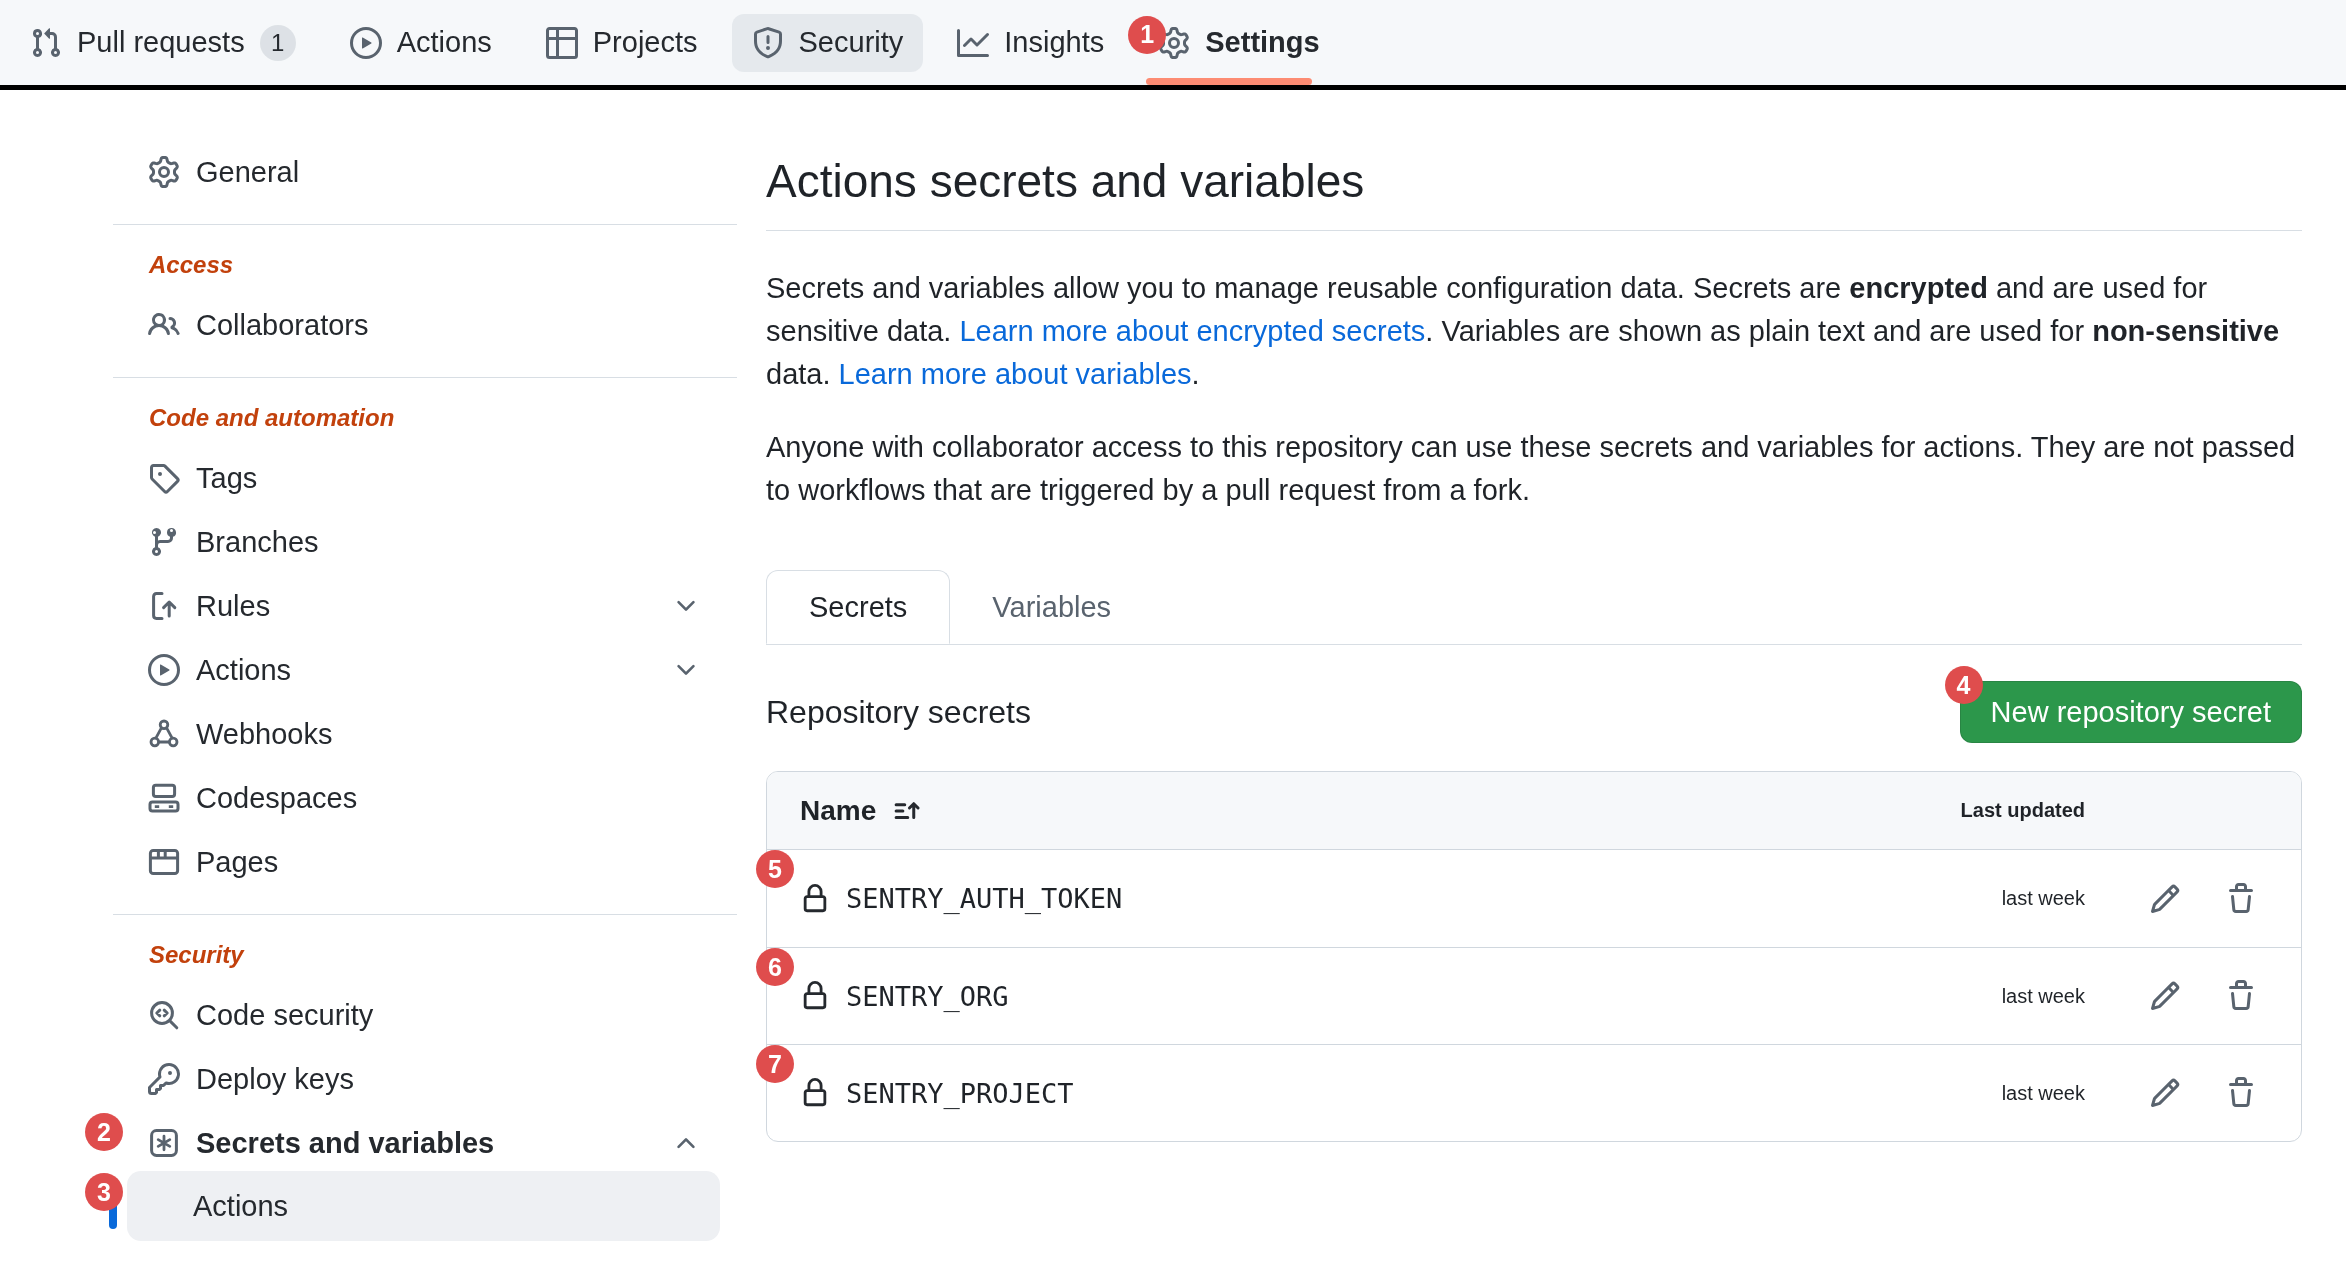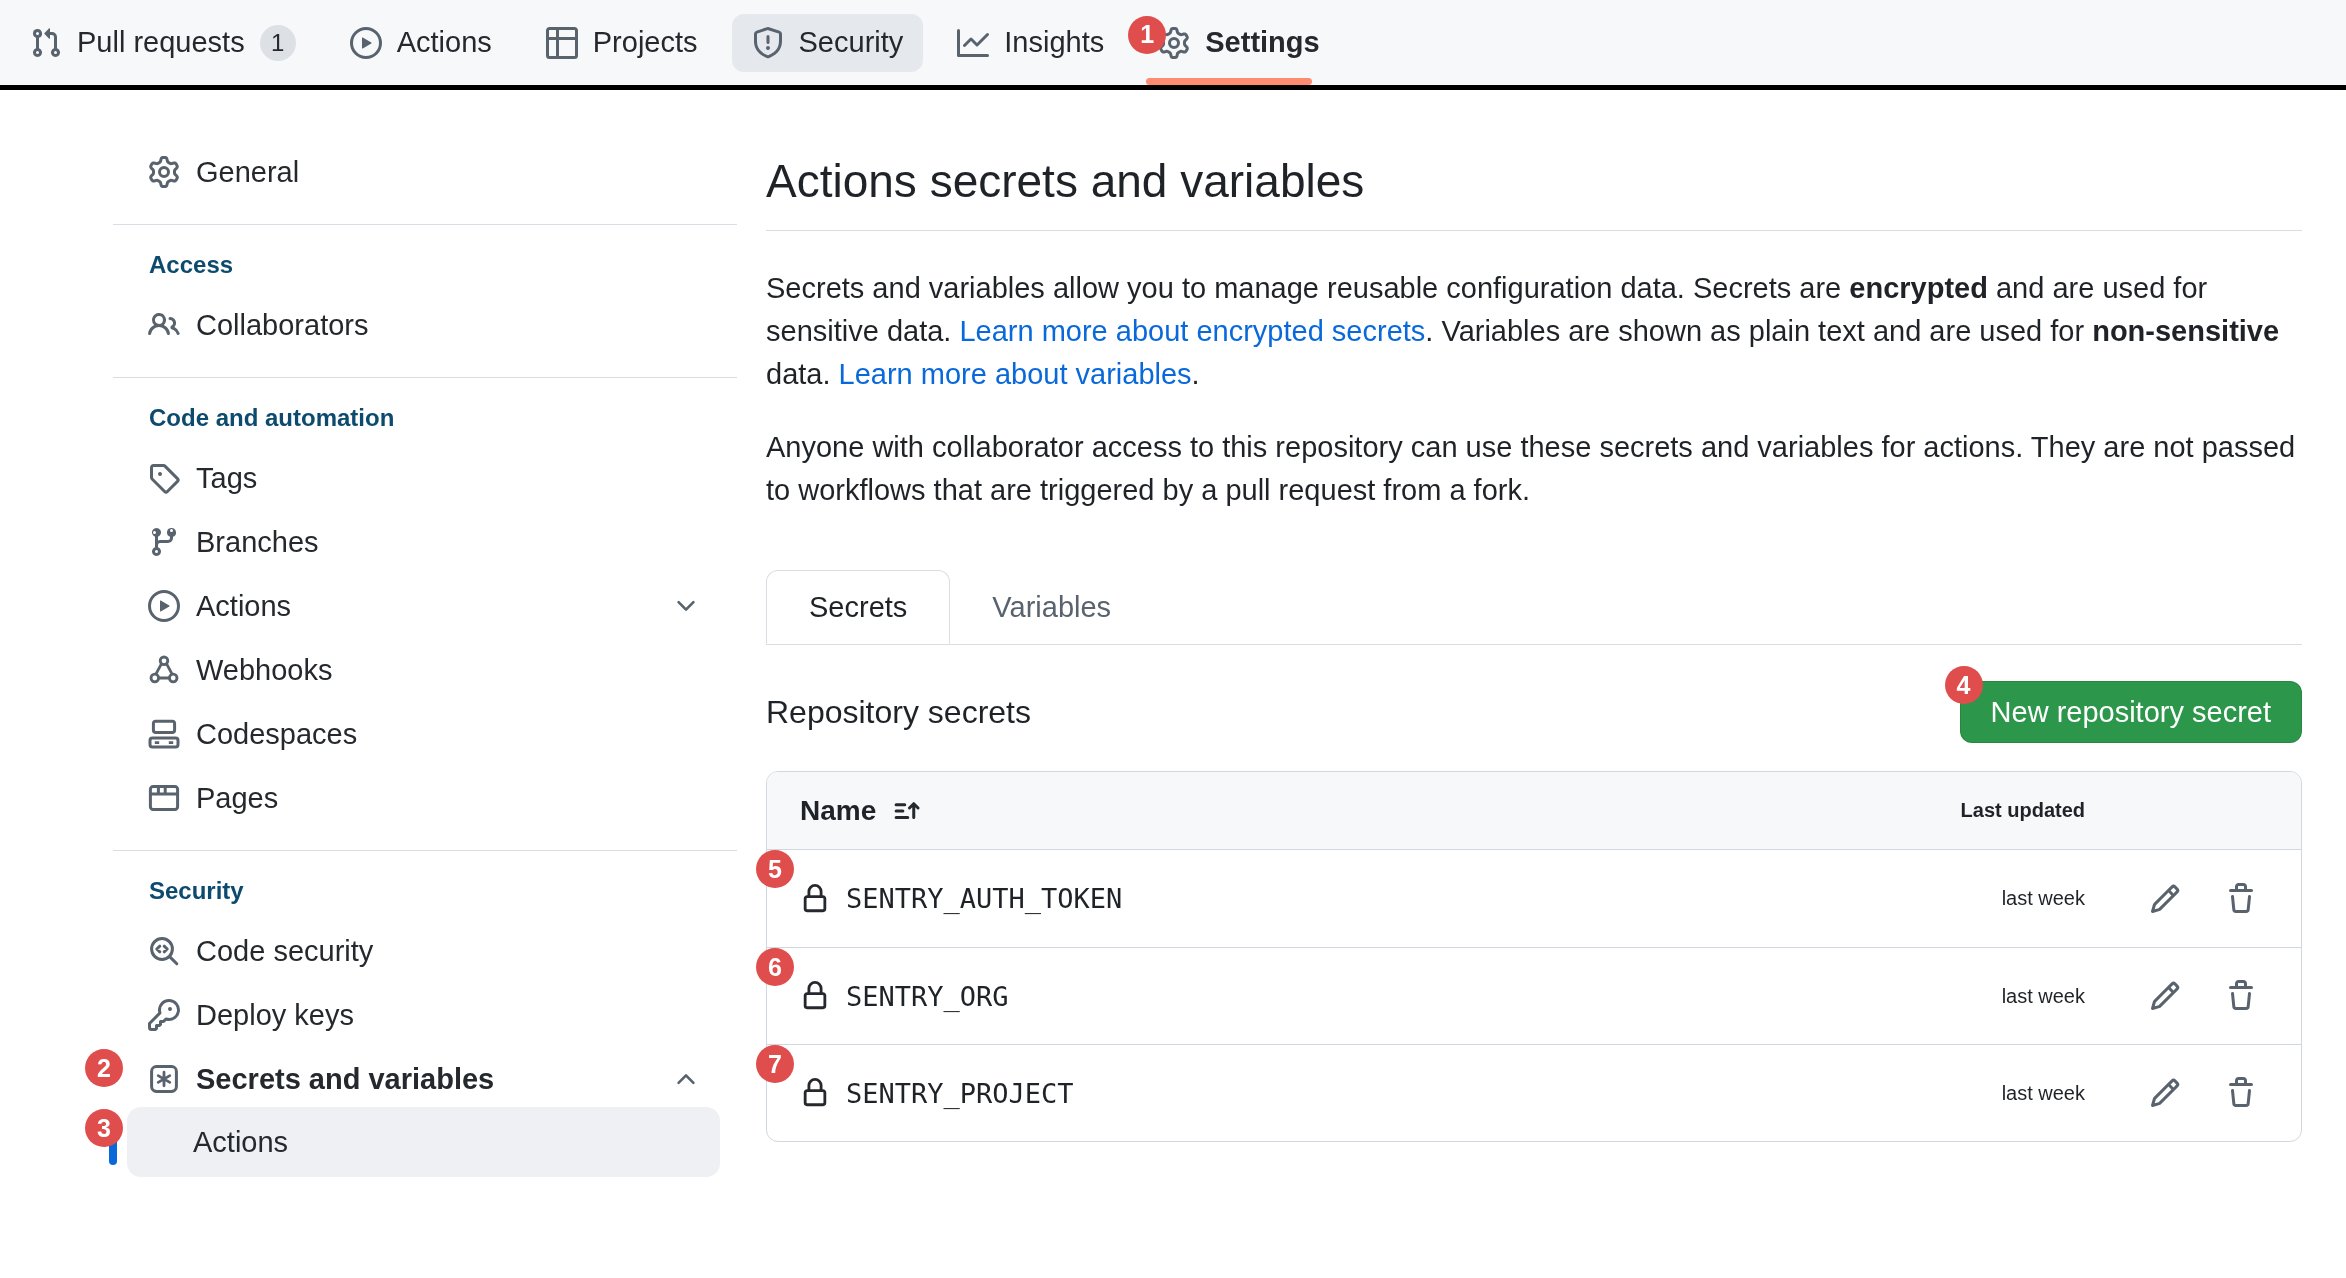--- a/index.html
+++ b/index.html
@@ -26,21 +26,21 @@
 
   
   .layout { display:flex; align-items:flex-start; }
   .sidebar { margin-left:113px; width:624px; padding-top:50px; flex:0 0 auto; }
   .side-item { position:relative; height:64px; display:flex; align-items:center; gap:16px;
     padding-left:35px; font-size:29px; color:#25292e; border-radius:12px; cursor:pointer; }
   .side-item .ic { width:32px; height:32px; color:#59636e; flex:0 0 auto; }
   .side-item.bold { font-weight:700; }
   .side-item .chev { width:28px; height:28px; color:#59636e; margin-left:auto; margin-right:37px; }
   .side-divider { border-top:1px solid #d8dee4; margin:20px 0 6px 0; }
-  .side-title { font-size:24px; font-weight:700; color:#0c4a6e; padding-left:36px; margin:26px 0 14px; }
+  .side-title { font-size:24px; font-weight:700; color:#c2410c; padding-left:36px; margin:26px 0 14px;font-style:italic; }
   .side-sub { position:relative; margin-left:14px; margin-top:-4px; height:70px; width:593px;
     background:#eef0f3; border-radius:14px; display:flex; align-items:center;
     padding-left:66px; font-size:29px; color:#25292e; cursor:pointer; }
   .side-sub .accent { position:absolute; left:-18px; top:14px; width:8px; height:44px;
     border-radius:4px; background:#0969da; }
 
   
   .main { margin-left:29px; width:1536px; padding-top:64px; }
   h1.page-title { font-size:46px; font-weight:400; color:#1f2328; letter-spacing:0; }
   .title-divider { border-bottom:1px solid #d8dee4; margin-top:22px; margin-bottom:36px; }
@@ -234,20 +234,29 @@
       <span>Tags</span>
     </div>
     <div class="side-item">
       <svg class="ic">
           <use href="#i-branch"></use>
         </svg>
       <span>Branches</span>
     </div>
     <div class="side-item">
       <svg class="ic">
+          <use href="#i-rules"></use>
+        </svg>
+      <span>Rules</span>
+      <svg class="chev">
+          <use href="#i-chev-down"></use>
+        </svg>
+    </div>
+    <div class="side-item">
+      <svg class="ic">
           <use href="#i-play"></use>
         </svg>
       <span>Actions</span>
       <svg class="chev">
           <use href="#i-chev-down"></use>
         </svg>
     </div>
     <div class="side-item">
       <svg class="ic">
           <use href="#i-webhook"></use>

